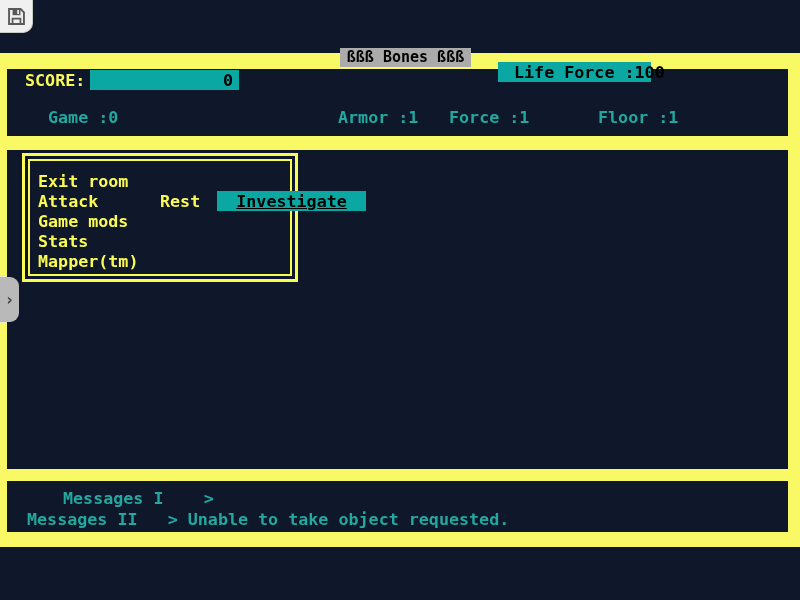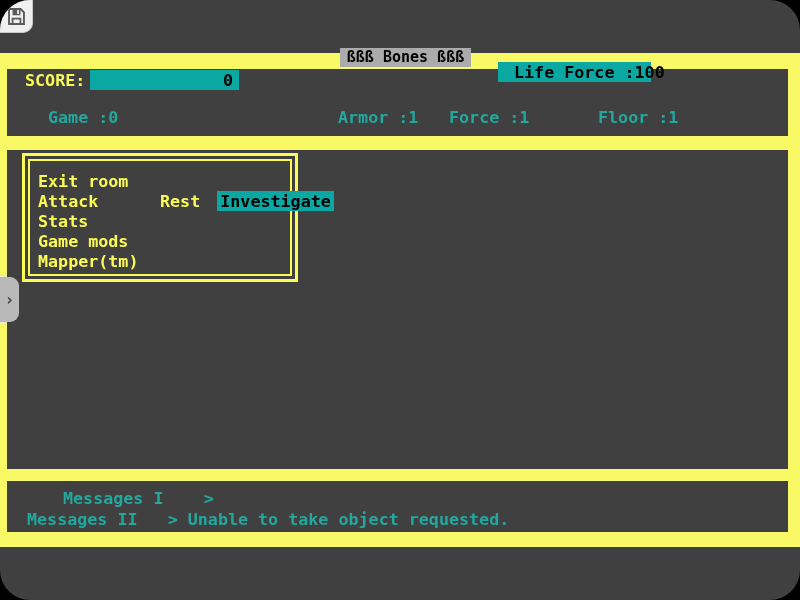--- a/index.html
+++ b/index.html
@@ -1,18 +1,18 @@
 <!DOCTYPE html>
 <html><head>
 <meta charset="utf-8">
 <style>
   html,body{margin:0;padding:0;background:#000;}
   .screen{
-    position:relative;width:800px;height:600px;background:#404040;overflow:hidden;
-    font-family:"DejaVu Sans Mono", monospace;font-weight:bold;font-size:16.7px;border-radius:30px;
+    position:relative;width:800px;height:600px;background:#0f172a;overflow:hidden;
+    font-family:"DejaVu Sans Mono", monospace;font-weight:bold;font-size:16.7px;
   }
   .abs{position:absolute;}
   
   .strip{position:absolute;background:#f9f966;}
   .strip-top{left:0;top:53px;width:800px;height:16px;}
   .strip-mid1{left:0;top:136px;width:800px;height:14px;}
   .strip-mid2{left:0;top:469px;width:800px;height:12px;}
   .strip-bottom{left:0;top:532px;width:800px;height:15px;}
   .strip-left{left:0;top:53px;width:7px;height:494px;}
   .strip-right{left:788px;top:53px;width:12px;height:494px;}
@@ -45,21 +45,21 @@
   
   .menu-box{
     left:22px;top:153px;width:276px;height:129px;border:3px solid #fbfb55;
     box-sizing:border-box;
   }
   .menu-inner{position:absolute;left:3px;top:3px;right:3px;bottom:3px;border:2px solid #fbfb55;}
   .menu-col{position:absolute;top:171px;}
   .menu-col-left{left:38px;}
   .menu-col-right{left:160px;}
   .menu-item{height:20px;line-height:20px;color:#fbfb55;white-space:pre;cursor:pointer;}
-  .menu-item .sel{background:#0ba8a3;color:#000;padding:0 3px;margin-left:-3px;}
+  .menu-item .sel{background:#0ba8a3;color:#000;padding:0 19px;margin-left:-3px;text-decoration:underline;}
   
   .handle-strip{left:0;top:275px;width:7px;height:48px;background:#ebebc9;}
   .handle{
     left:0;top:277px;width:19px;height:45px;background:#b9b9b9;
     border-radius:0 9px 9px 0;cursor:pointer;
     display:flex;align-items:center;justify-content:center;
     color:#45453a;font-size:15px;font-weight:bold;font-family:"DejaVu Sans", sans-serif;
   }
   
   .msg{left:27px;height:20px;line-height:20px;white-space:pre;color:#22a89e;}
@@ -98,22 +98,22 @@
   <div class="abs stat stat-1 ttext">Armor :1</div>
   <div class="abs stat stat-2 ttext">Force :1</div>
   <div class="abs stat stat-3 ttext">Floor :1</div>
 
   <div class="abs menu-box">
     <div class="menu-inner"></div>
   </div>
   <div class="menu-col menu-col-left">
     <div class="menu-item">Exit room</div>
     <div class="menu-item">Attack</div>
+    <div class="menu-item">Game mods</div>
     <div class="menu-item">Stats</div>
-    <div class="menu-item">Game mods</div>
     <div class="menu-item">Mapper(tm)</div>
   </div>
   <div class="menu-col menu-col-right">
     <div class="menu-item">
       <span class="sel">Investigate</span>
     </div>
     <div class="menu-item">Rest</div>
   </div>
 
   <div class="abs handle-strip"></div>

